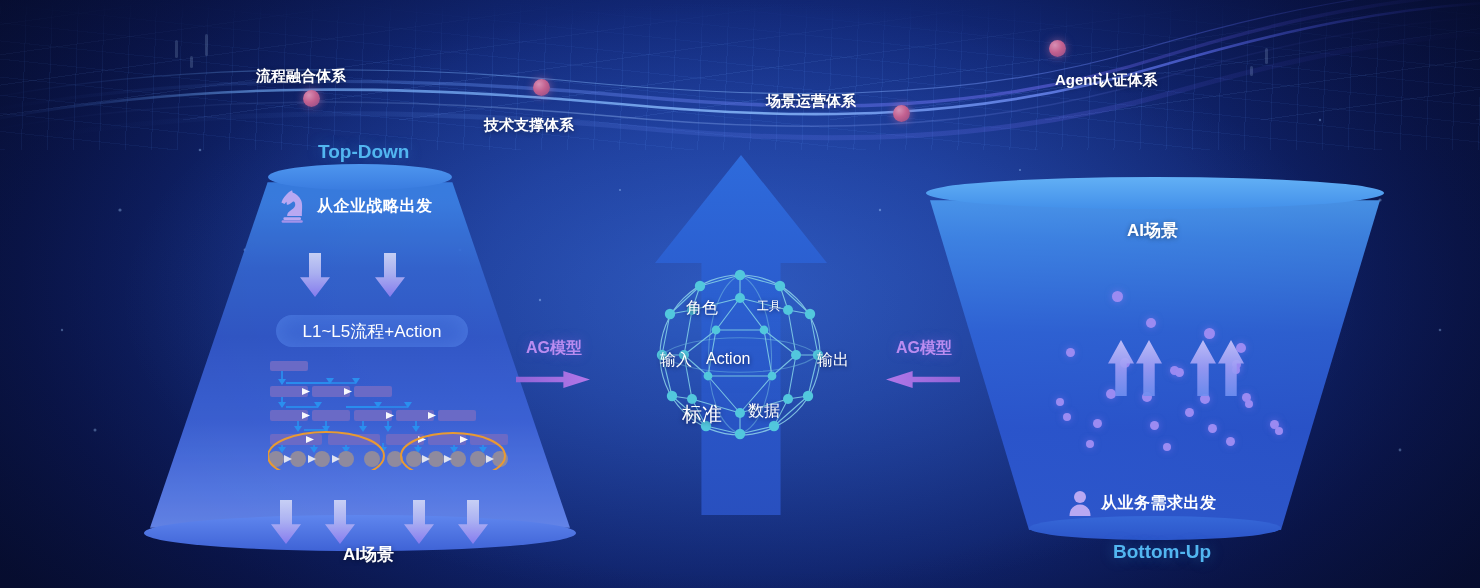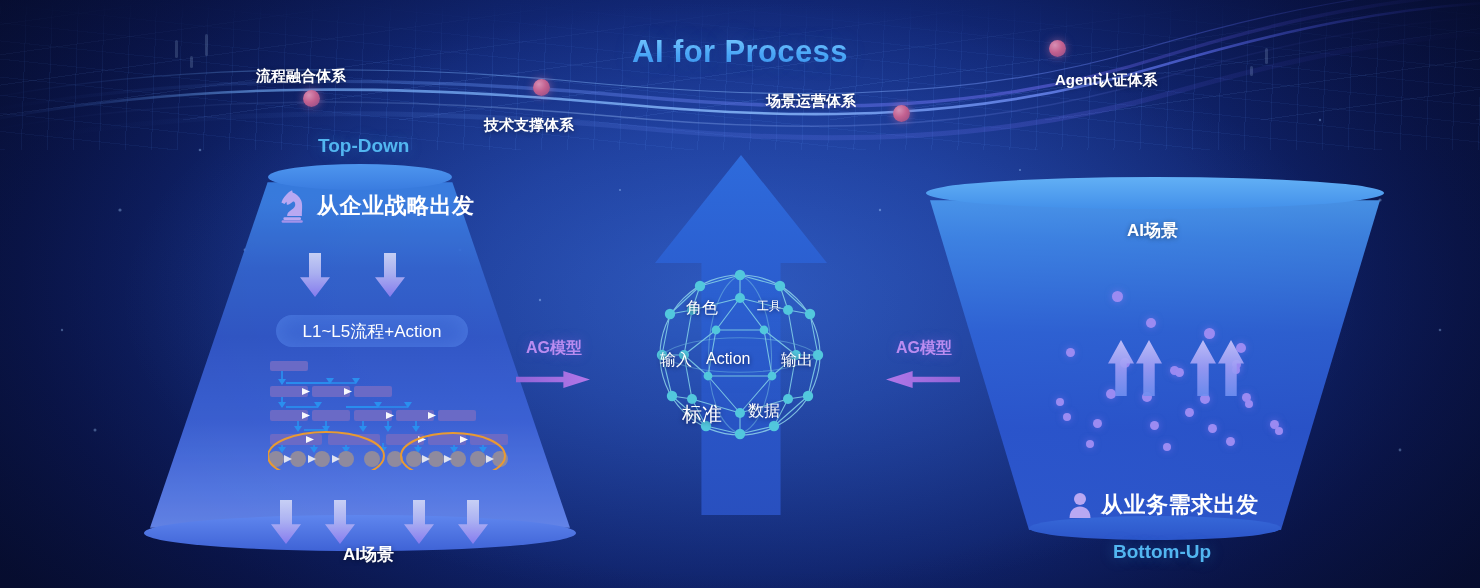--- a/index.html
+++ b/index.html
@@ -59,42 +59,42 @@
   #ai-gene-title{
     position:absolute;left:620px;width:240px;top:477px;text-align:center;
     font-size:25px;font-weight:bold;
     background:linear-gradient(180deg,#86d6ff 0%,#4fa9f8 70%,#3f92ea 100%);
     -webkit-background-clip:text;background-clip:text;color:transparent;
   }
   .section-cap{
     position:absolute;font-size:19px;font-weight:bold;color:#52b6f0;white-space:nowrap;
     text-shadow:0 0 14px rgba(60,160,240,.35);
   }
-  #cap-topdown{left:318px;top:135px;}
+  #cap-topdown{left:318px;top:141px;}
   #cap-bottomup{left:1113px;top:541px;}
 
   
   #funnel-left{position:absolute;left:150px;top:175px;width:420px;height:360px;}
   #funnel-left .glass{
     position:absolute;inset:0;
     background:linear-gradient(180deg,#3a82e6 0%,#3c7fe2 8%,#3566cf 26%,#3359c9 45%,#3e64d8 68%,#5a7eea 88%,#6d8df0 100%);
     clip-path:polygon(28% 2%,72% 2%,100% 98%,0% 98%);
     opacity:.93;
     -webkit-mask-image:radial-gradient(ellipse 120% 110% at 50% 50%, #000 70%, rgba(0,0,0,.82) 100%);
   }
   #funnel-left .cap-top{
     position:absolute;left:118px;top:-11px;width:184px;height:26px;border-radius:50%;
     background:linear-gradient(180deg,#4e96ee,#3a7ce0);
   }
   #funnel-left .cap-bottom{
     position:absolute;left:-6px;bottom:-16px;width:432px;height:36px;border-radius:50%;
     background:linear-gradient(180deg,#5f86ee,#3f63d6);
   }
   .head-row{position:absolute;display:flex;align-items:center;gap:9px;}
-  .head-row .cn{font-size:22px;}
+  .head-row .cn{font-size:16px;}
   .pill-label{
     position:absolute;display:flex;align-items:center;justify-content:center;
     border-radius:26px;background:rgba(80,130,235,.34);
     box-shadow:0 0 22px rgba(110,160,250,.30) inset;
   }
   .pill-label span{font-size:17px;font-weight:normal;color:#fff;white-space:nowrap;}
 
   .arrow-down{
     position:absolute;width:30px;height:44px;
     background:linear-gradient(180deg,#cfd6f7 0%,#b3b6f3 45%,#8b7df0 100%);
@@ -227,21 +227,20 @@
       <rect x="175" y="40" width="3" height="18" rx="1.5"></rect>
       <rect x="190" y="56" width="3" height="12" rx="1.5"></rect>
       <rect x="205" y="34" width="3" height="22" rx="1.5"></rect>
       <rect x="1265" y="48" width="3" height="16" rx="1.5"></rect>
       <rect x="1250" y="66" width="3" height="10" rx="1.5"></rect>
     </g>
   </svg>
 
   <div class="bg-layer vignette"></div>
 
-  <div id="main-title">AI for Process</div>
 
   <div>
     <div class="node-label" style="left:256px;top:67px;">流程融合体系</div>
     <div class="dot-marker" style="left:303px;top:90px;"></div>
 
     <div class="node-label" style="left:484px;top:116px;">技术支撑体系</div>
     <div class="dot-marker" style="left:533px;top:79px;"></div>
 
     <div class="node-label" style="left:766px;top:92px;">场景运营体系</div>
     <div class="dot-marker" style="left:893px;top:105px;"></div>
@@ -446,21 +445,21 @@
         <circle cx="68" cy="62" r="4.4"></circle>
           <circle cx="116" cy="62" r="4.4"></circle>
         <circle cx="60" cy="108" r="4.4"></circle>
           <circle cx="124" cy="108" r="4.4"></circle>
       </g>
     </svg>
     <div class="sphere-text" style="left:38px;top:30px;font-size:16px;">角色</div>
     <div class="sphere-text" style="left:109px;top:30px;font-size:12px;">工具</div>
     <div class="sphere-text" style="left:12px;top:82px;font-size:16px;">输入</div>
     <div class="sphere-text" style="left:58px;top:82px;font-size:16px;">Action</div>
-    <div class="sphere-text" style="left:133px;top:82px;font-size:16px;">输出</div>
+    <div class="sphere-text" style="left:133px;top:82px;font-size:16px;padding-left:36px;">输出</div>
     <div class="sphere-text" style="left:34px;top:133px;font-size:20px;">标准</div>
     <div class="sphere-text" style="left:100px;top:133px;font-size:16px;">数据</div>
   </div>
 
 
   <div id="funnel-right">
     <div class="glass"></div>
     <div class="cap-top"></div>
     <div class="cap-bottom"></div>
   </div>

